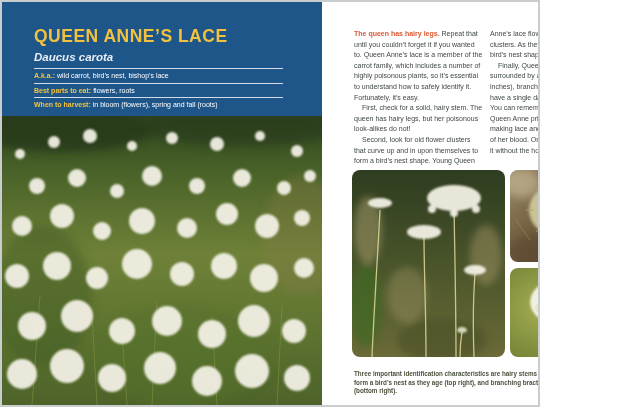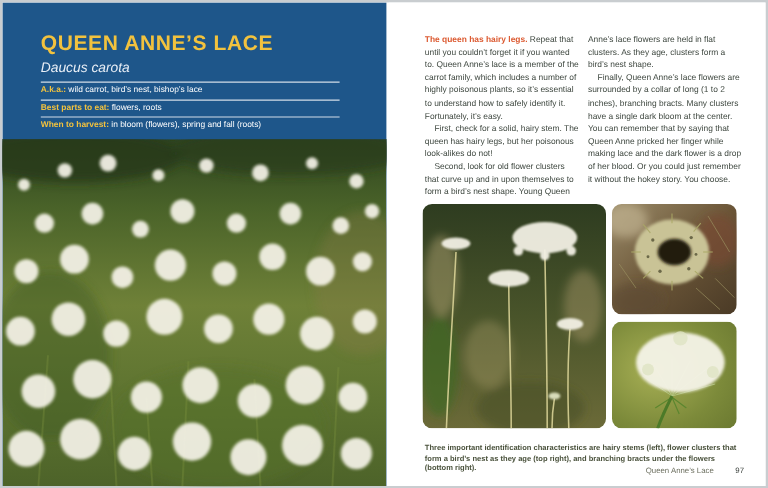--- a/index.html
+++ b/index.html
@@ -1,26 +1,26 @@
 <!DOCTYPE html>
 <html><head>
 <meta charset="utf-8">
 <style>
   html,body{margin:0;padding:0;background:#ffffff;}
   body{width:640px;height:407px;font-family:"Liberation Sans",sans-serif;}
-  .spread{position:relative;width:640px;height:407px;box-sizing:border-box;
+  .spread{position:relative;width:540px;height:407px;box-sizing:border-box;
           border:2px solid #c9cdd0;background:#ffffff;overflow:hidden;}
 
   
   .page-left{position:absolute;left:0;top:0;width:320px;height:403px;background:#1E568A;}
   .info-panel{position:absolute;left:32px;top:24px;width:249px;}
   .plant-title{margin:0;font-weight:700;font-size:17.5px;line-height:1.15;
                letter-spacing:.5px;color:#F2C23E;}
   .latin{font-style:italic;font-size:11.5px;color:#E8EEF6;margin-top:5px;
-         padding-bottom:5px;border-bottom:1px solid rgba(255,255,255,.8);}
+         padding-bottom:5px;border-bottom:1px solid rgba(255,255,255,.8);font-weight:bold;}
   .info-row{font-size:7px;line-height:13.5px;height:13.5px;color:#ffffff;
             border-bottom:1px solid rgba(255,255,255,.8);white-space:nowrap;overflow:hidden;}
   .info-row:last-child{border-bottom:none;}
   .row-label{color:#F2C23E;font-weight:700;}
   .meadow-photo{position:absolute;left:0;top:114px;width:320px;height:289px;overflow:hidden;}
   .meadow-photo svg{display:block;}
 
   
   .page-right{position:absolute;left:322px;top:0;width:314px;height:403px;background:#ffffff;}
   .columns{position:absolute;left:30px;top:27px;width:266px;height:142px;

